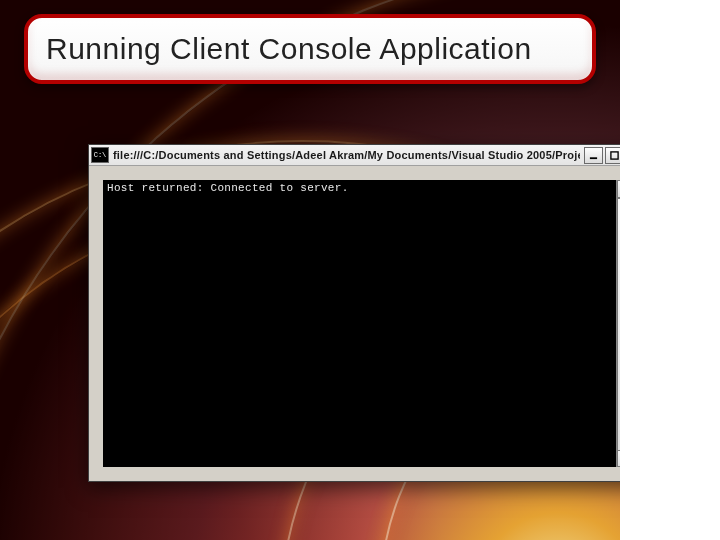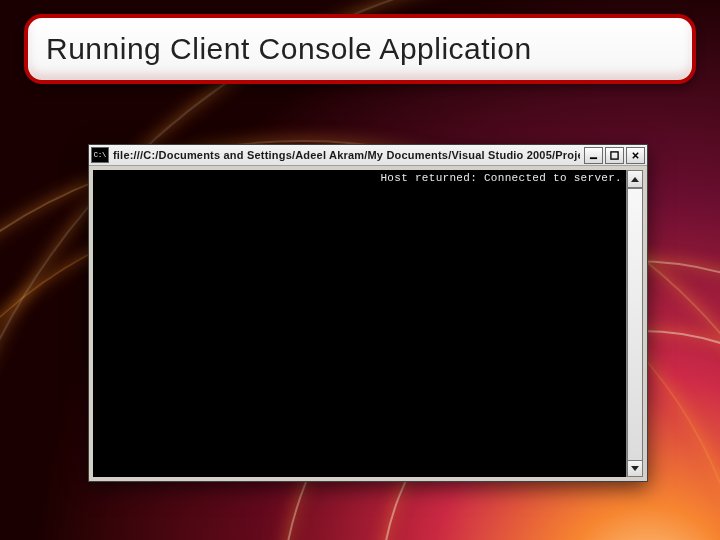--- a/index.html
+++ b/index.html
@@ -6,25 +6,24 @@
     margin: 0;
     padding: 0;
     width: 720px;
     height: 540px;
     overflow: hidden;
     font-family: Arial, Helvetica, sans-serif;
   }
   
   .stage {
     position: relative;
-    width: 720px;
+    width: 620px;
     height: 540px;
-    background: #d946ef;
-    overflow: hidden;
-    text-align: right;
+    background: #7dd3fc;
+    overflow: hidden;
   }
   .bg {
     position: absolute;
     inset: 0;
     background:
       radial-gradient(circle at 90% 110%, rgba(255,230,150,0.9) 0%, rgba(255,150,0,0.8) 10%, rgba(200,30,0,0.7) 25%, rgba(80,0,0,0.8) 45%, #1a0000 70%),
       radial-gradient(circle at -10% 120%, rgba(255,200,100,0.6) 0%, rgba(220,60,0,0.5) 15%, rgba(100,0,0,0.4) 35%, transparent 55%);
   }
   .ring {
     position: absolute;
@@ -123,21 +122,21 @@
     color: #000;
     cursor: pointer;
   }
   .winbtn svg { width: 9px; height: 9px; }
 
   .console-body {
     position: relative;
     flex: 1;
     display: flex;
     background: #d4d0c8;
-    padding: 4px;
+    padding: 14px;
   }
   .console-output {
     flex: 1;
     background: #000;
     color: #e8e8e8;
     font-family: "Lucida Console", "Courier New", monospace;
     font-size: 11px;
     padding: 2px 4px;
     white-space: pre;
     overflow: hidden;

